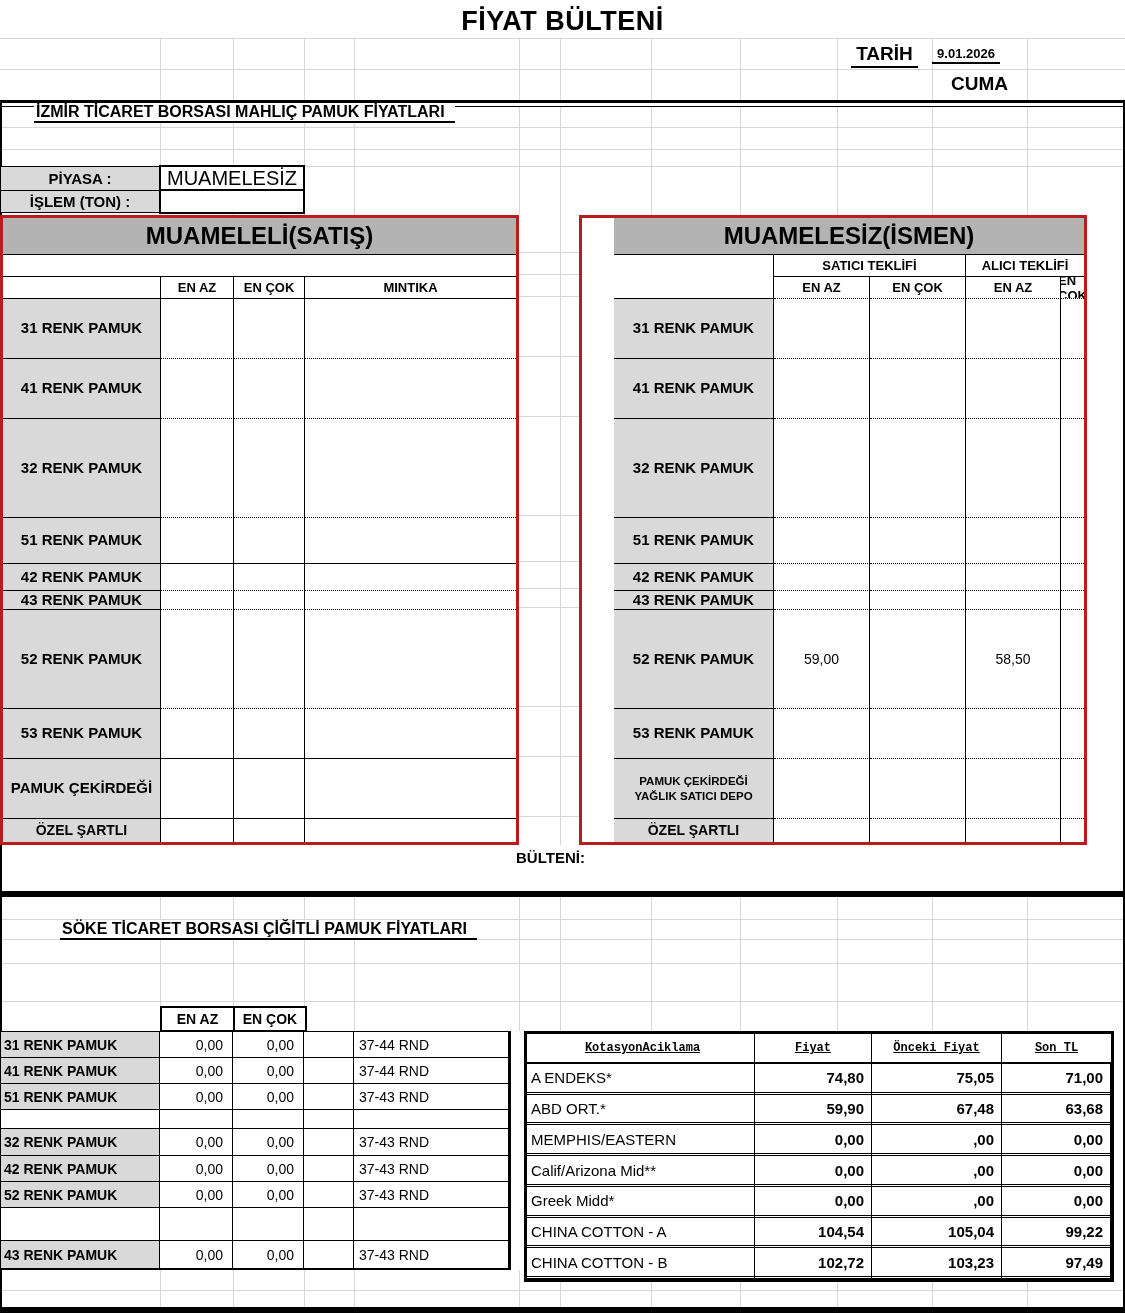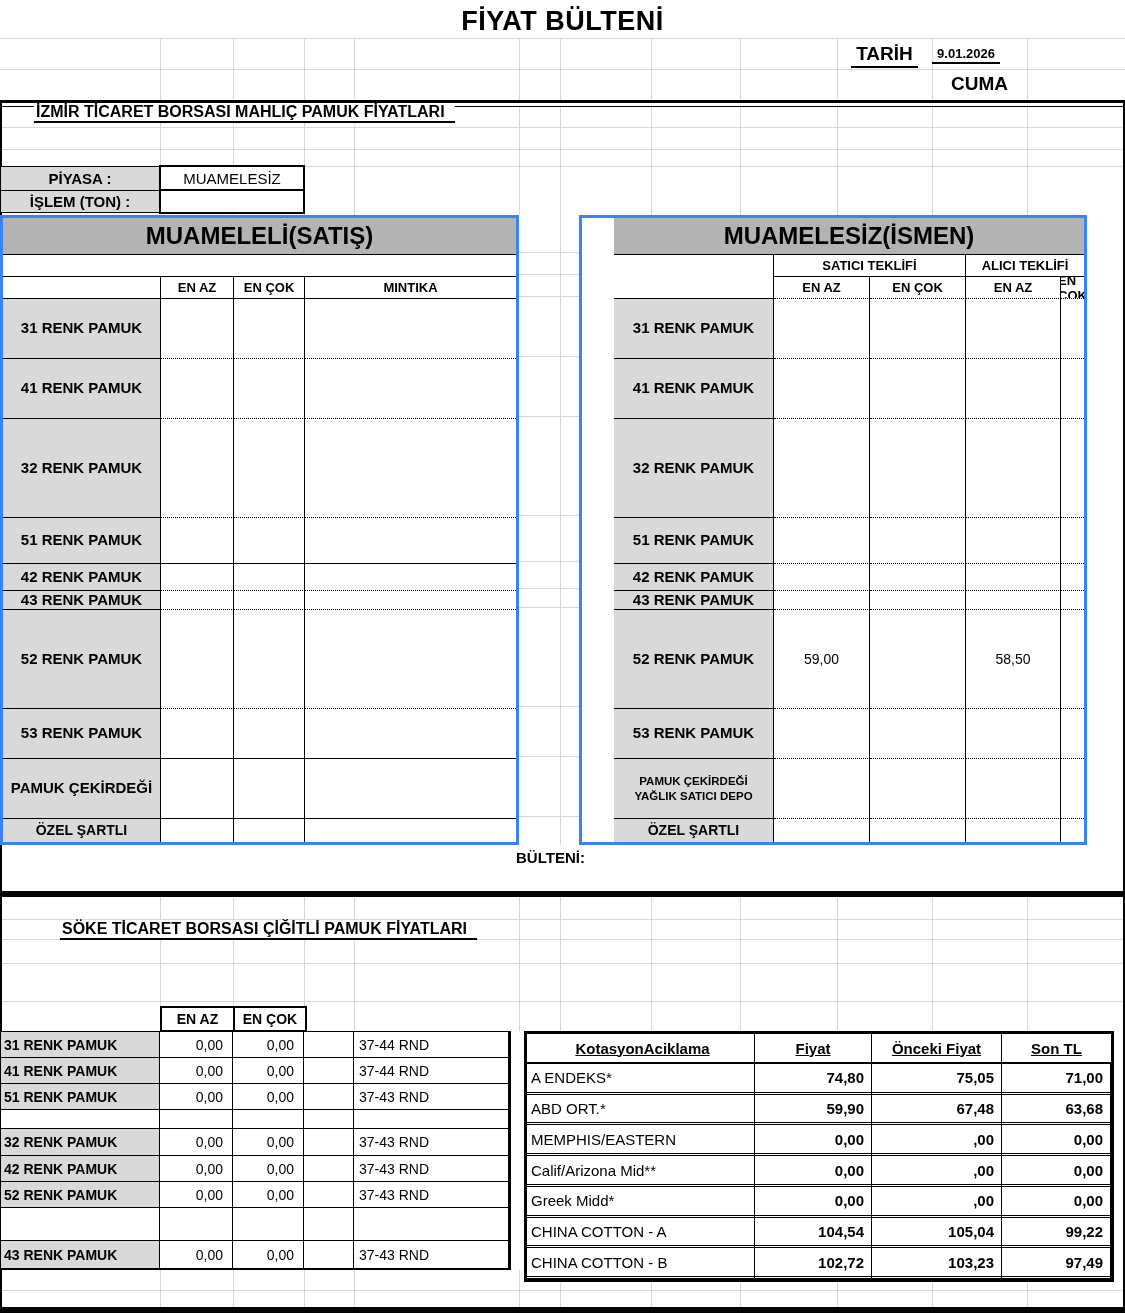--- a/index.html
+++ b/index.html
@@ -89,23 +89,23 @@
   .sec-head{font-size:16px;font-weight:bold;white-space:nowrap;}
   .sec-head span{border-bottom:2px solid #000;background:#fff;padding:0 10px 1px 2px;}
   
   .dline{left:0;top:100px;width:1125px;height:7px;border-top:3px solid #000;border-bottom:1px solid #000;}
   .frameI{left:0;top:100px;width:1125px;height:791px;border-left:2px solid #000;border-right:2px solid #000;pointer-events:none;}
   .divider{left:0;top:891px;width:1125px;height:6px;background:#000;}
   .frameS{left:0;top:897px;width:1125px;height:413px;border-left:2px solid #000;border-right:2px solid #000;pointer-events:none;}
   .bbar{left:0;top:1307px;width:1125px;height:6px;background:#000;}
   
   .glab{background:#d9d9d9;border:1px solid #000;font-weight:bold;font-size:15px;}
-  .wval{background:#fff;border:2px solid #000;font-size:15px;}
-  
-  .itable{position:absolute;top:215px;height:630px;background:#fff;border:3px solid #3b82f6;box-sizing:border-box;display:flex;flex-direction:column;}
+  .wval{background:#fff;border:2px solid #000;font-size:20px;}
+  
+  .itable{position:absolute;top:215px;height:630px;background:#fff;border:3px solid #b91c1c;box-sizing:border-box;display:flex;flex-direction:column;}
   .it-left{left:0;width:519px;}
   .it-right{left:579px;width:508px;padding-left:32px;}
   .band{height:37px;flex:0 0 37px;background:#b3b3b3;border-bottom:1px solid #000;box-sizing:border-box;
     display:flex;align-items:center;justify-content:center;font-weight:bold;font-size:24px;}
   .trow{display:flex;box-sizing:border-box;flex:0 0 auto;}
   .trow>div{box-sizing:border-box;display:flex;align-items:center;justify-content:center;overflow:hidden;}
   .lab{background:#d9d9d9;font-weight:bold;font-size:15px;border-right:1px solid #000;border-bottom:1px solid #000;text-align:center;line-height:1.1;}
   .l-lab{flex:0 0 158px;}  .r-lab{flex:0 0 160px;}
   .l-az{flex:0 0 73px;}  .l-cok{flex:0 0 71px;}  .l-min{flex:1;}
   .val{border-right:1px solid #000;border-bottom:1px dotted #000;font-size:14px;}
@@ -134,21 +134,21 @@
   .s-az{flex:0 0 73px;justify-content:flex-end;padding-right:9px;}
   .s-cok{flex:0 0 71px;justify-content:flex-end;padding-right:9px;}
   .s-gap{flex:0 0 50px;}
   .s-rnd{flex:1;padding-left:5px;border-right:none;}
   .srow.sempty .s-lab{background:#fff;}
   
   .ktable{position:absolute;left:524px;top:1031px;width:590px;height:251px;background:#fff;border:3px solid #000;
     box-sizing:border-box;display:flex;flex-direction:column;}
   .khead{display:flex;flex:0 0 30px;border-bottom:2px solid #000;box-sizing:border-box;}
   .khead>div{box-sizing:border-box;border-right:1px solid #000;display:flex;align-items:center;justify-content:center;
-    font-weight:bold;font-size:15px;text-decoration:underline;}
+    font-weight:bold;font-size:12px;text-decoration:underline;font-family:Liberation Mono, monospace;}
   .khead>div:last-child{border-right:none;}
   .krow{display:flex;flex:1;}
   .krow>div{box-sizing:border-box;border-right:1px solid #000;border-bottom:3px double #000;display:flex;align-items:center;font-size:15px;overflow:hidden;}
   .k-name{flex:0 0 228px;padding-left:4px;}
   .k-v{flex:0 0 117px;justify-content:flex-end;padding-right:7px;font-weight:bold;}
   .k-v2{flex:0 0 130px;justify-content:flex-end;padding-right:7px;font-weight:bold;}
   .k-v3{flex:1;border-right:none;justify-content:flex-end;padding-right:7px;font-weight:bold;}
   .acik-label{left:516px;top:849px;font-weight:bold;font-size:15px;}
 </style>
 </head>

